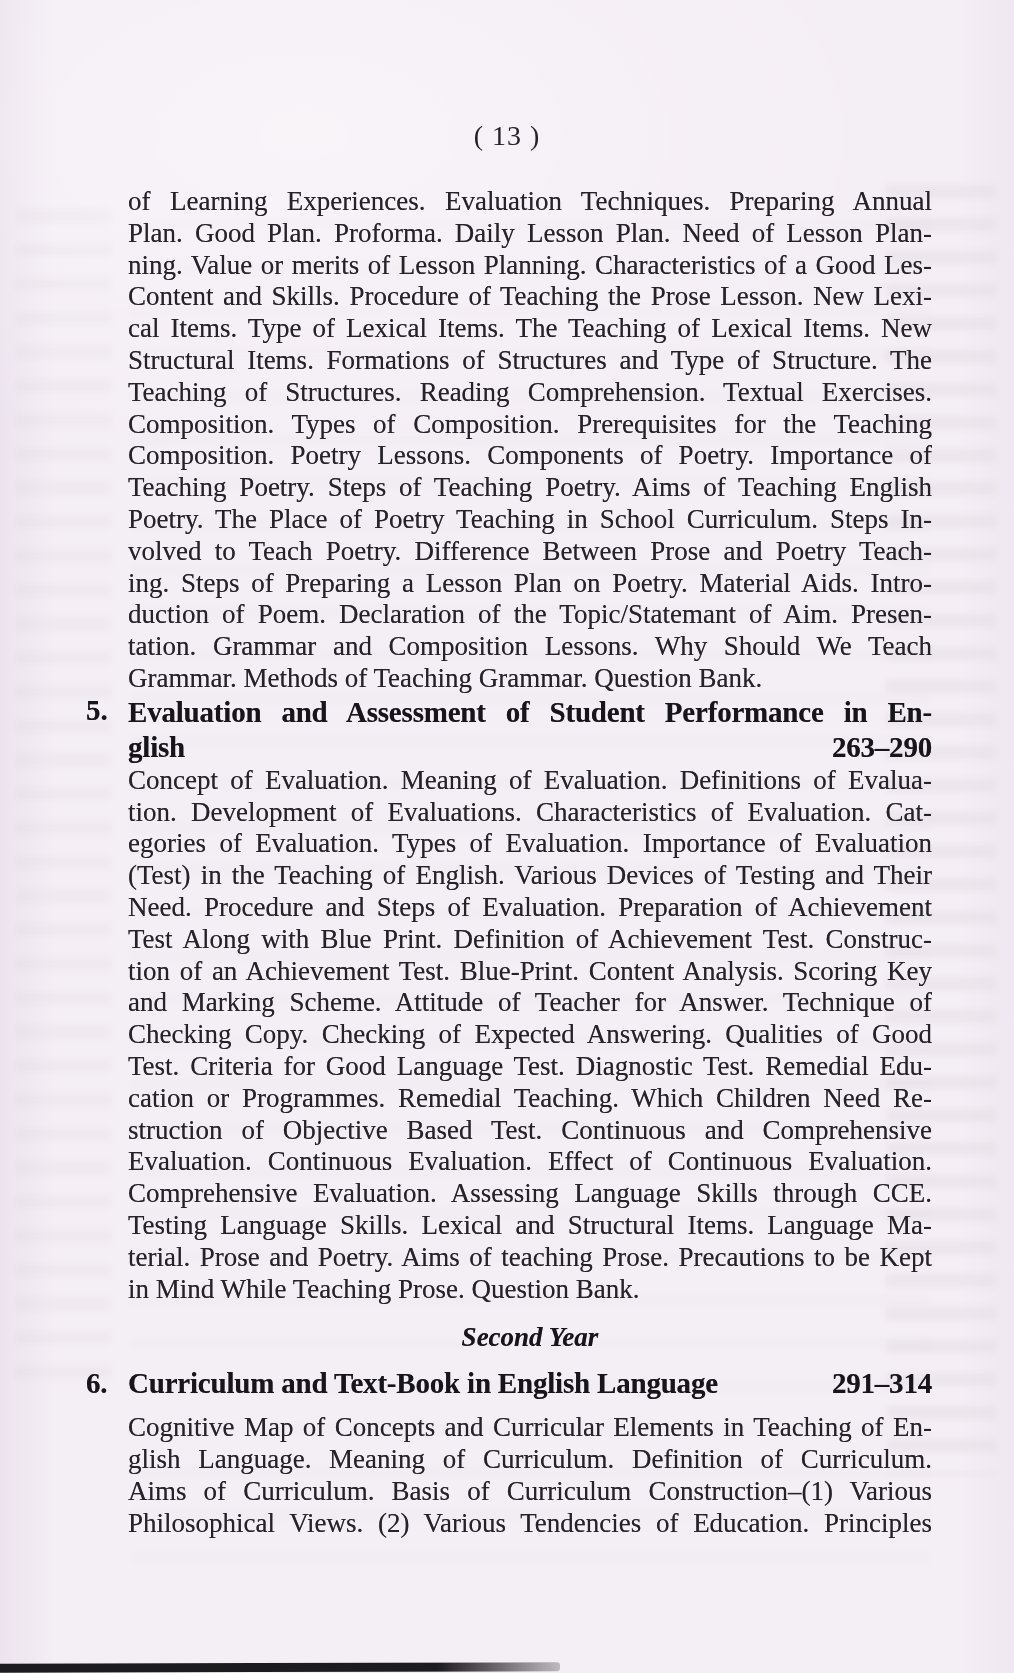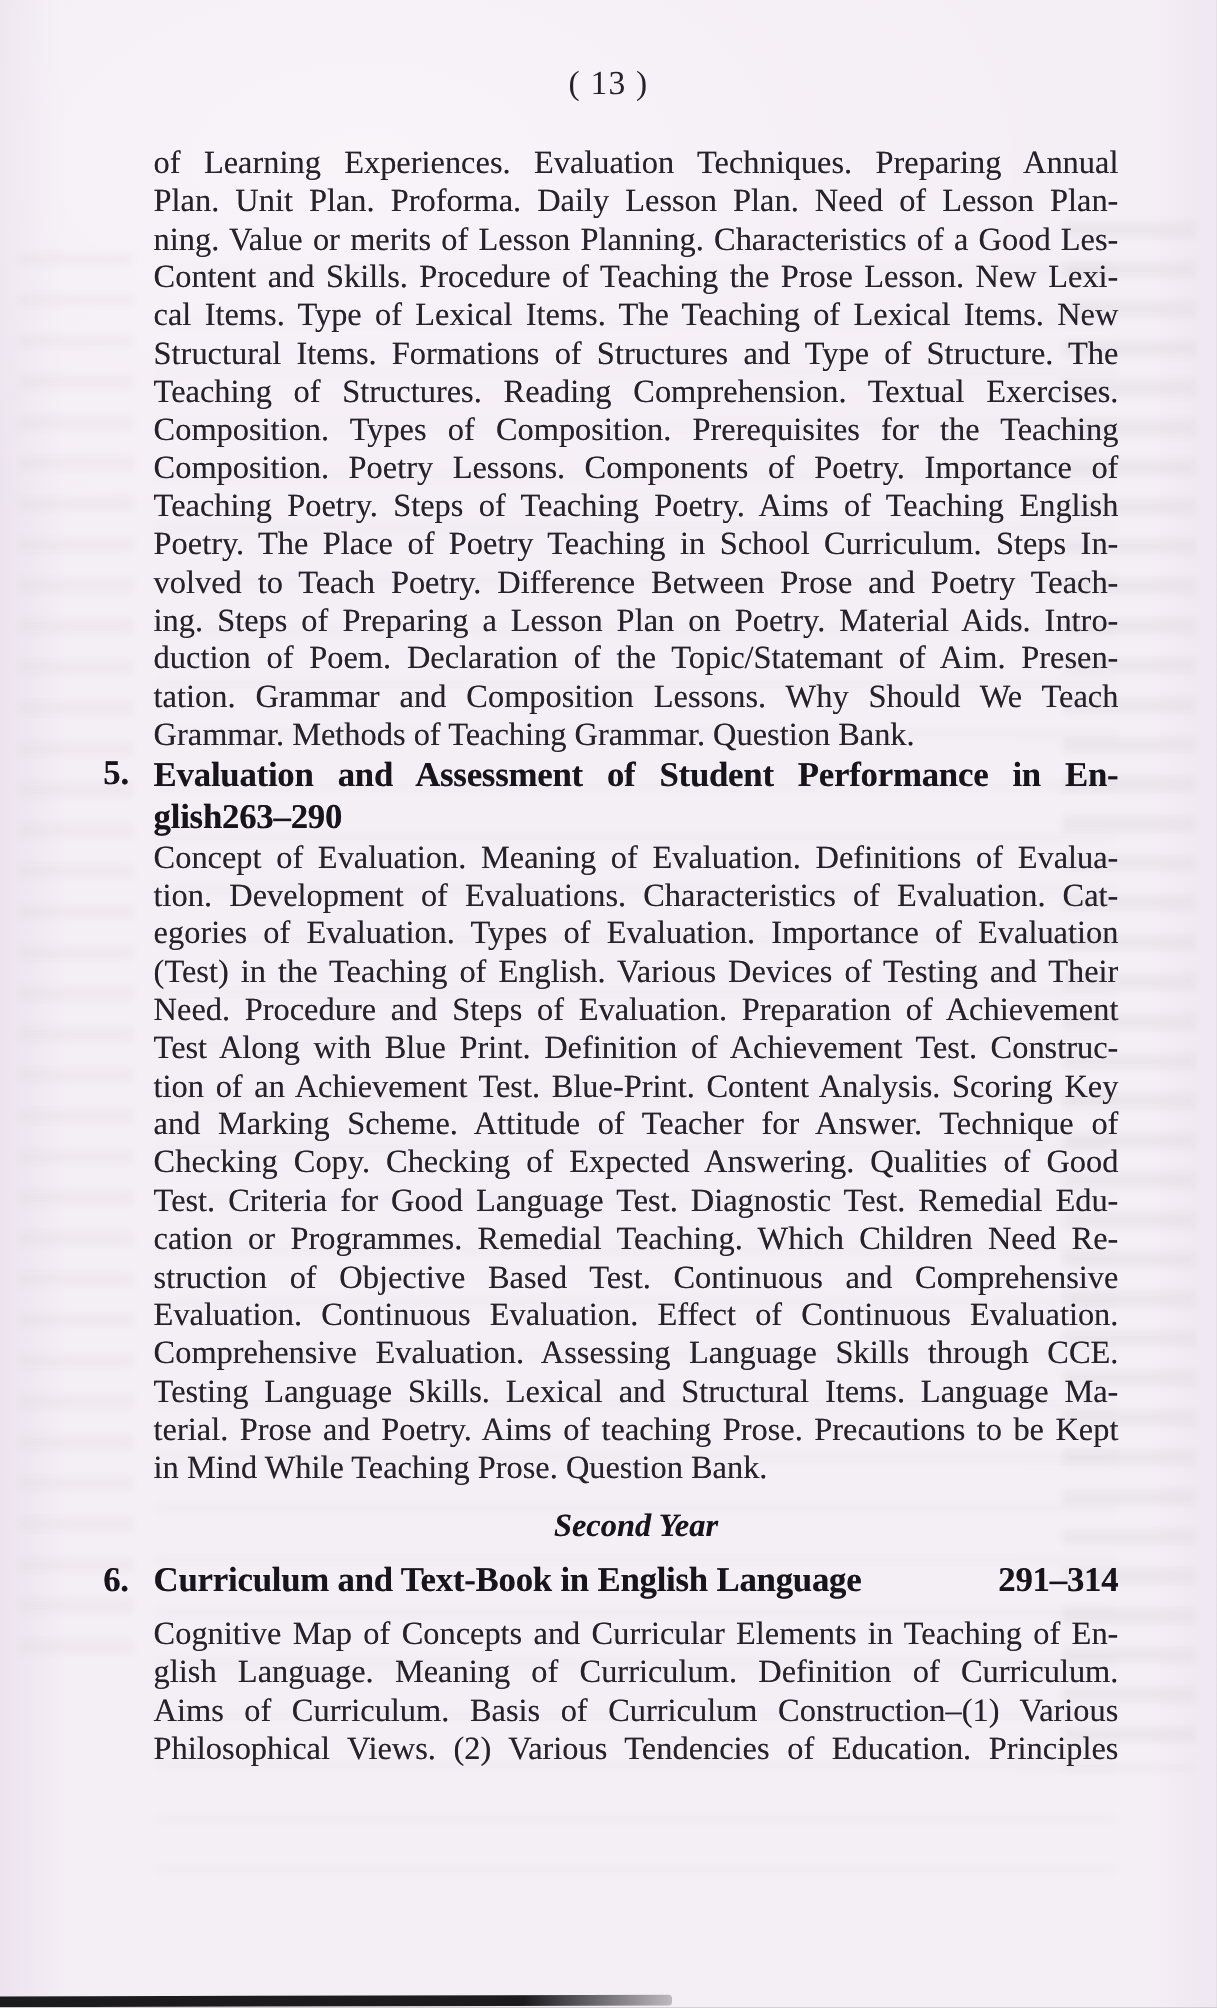--- a/index.html
+++ b/index.html
@@ -40,22 +40,22 @@
   }
   .bleed-body {
     left: 130px; top: 220px; width: 800px; height: 1350px;
     opacity: 0.18;
     background: repeating-linear-gradient(180deg,
       rgba(120,140,120,0.12) 0px, rgba(120,140,120,0.12) 10px,
       rgba(0,0,0,0) 10px, rgba(0,0,0,0) 43px);
   }
 
   .pagenum {
-    margin: 0;
-    padding-top: 54px;
+    margin: 16px;
+    padding-top: 104px;
     text-align: center;
     font-size: 28px;
     line-height: 32px;
     letter-spacing: 1px;
   }
 
   .column {
     position: relative;
     margin-left: 128px;
     width: 804px;
@@ -81,21 +81,21 @@
   .entry-heading {
     font-weight: bold;
     font-size: 29px;
     line-height: 35px;
     color: var(--heading-ink, #17141b);
     letter-spacing: -0.2px;
   }
   .entry-heading .hline { text-align: justify; text-align-last: justify; }
   .entry-heading .hsplit {
     display: flex;
-    justify-content: flex-start;
+    justify-content: space-between;
     align-items: baseline;
   }
   .entry-heading.single { display: flex; justify-content: space-between; align-items: baseline; margin-top: 12px; }
 
   .section-year {
     margin-top: 16px;
     text-align: center;
     font-weight: bold;
     font-style: italic;
     font-size: 27px;
@@ -124,21 +124,21 @@
   <div class="bleed bleed-right"></div>
   <div class="bleed bleed-left"></div>
   <div class="bleed bleed-body"></div>
 
   <div class="pagenum">( 13 )</div>
 
   <div class="column">
 
     <div class="continued">
         <div class="ln j">of Learning Experiences. Evaluation Techniques. Preparing Annual</div>
-        <div class="ln j">Plan. Unit Plan. Proforma. Daily Lesson Plan. Need of Lesson Plan-</div>
+        <div class="ln j">Plan. Good Plan. Proforma. Daily Lesson Plan. Need of Lesson Plan-</div>
         <div class="ln j">ning. Value or merits of Lesson Planning. Characteristics of a Good Les-</div>
         <div class="ln j">Content and Skills. Procedure of Teaching the Prose Lesson. New Lexi-</div>
         <div class="ln j">cal Items. Type of Lexical Items. The Teaching of Lexical Items. New</div>
         <div class="ln j">Structural Items. Formations of Structures and Type of Structure. The</div>
         <div class="ln j">Teaching of Structures. Reading Comprehension. Textual Exercises.</div>
         <div class="ln j">Composition. Types of Composition. Prerequisites for the Teaching</div>
         <div class="ln j">Composition. Poetry Lessons. Components of Poetry. Importance of</div>
         <div class="ln j">Teaching Poetry. Steps of Teaching Poetry. Aims of Teaching English</div>
         <div class="ln j">Poetry. The Place of Poetry Teaching in School Curriculum. Steps In-</div>
         <div class="ln j">volved to Teach Poetry. Difference Between Prose and Poetry Teach-</div>

